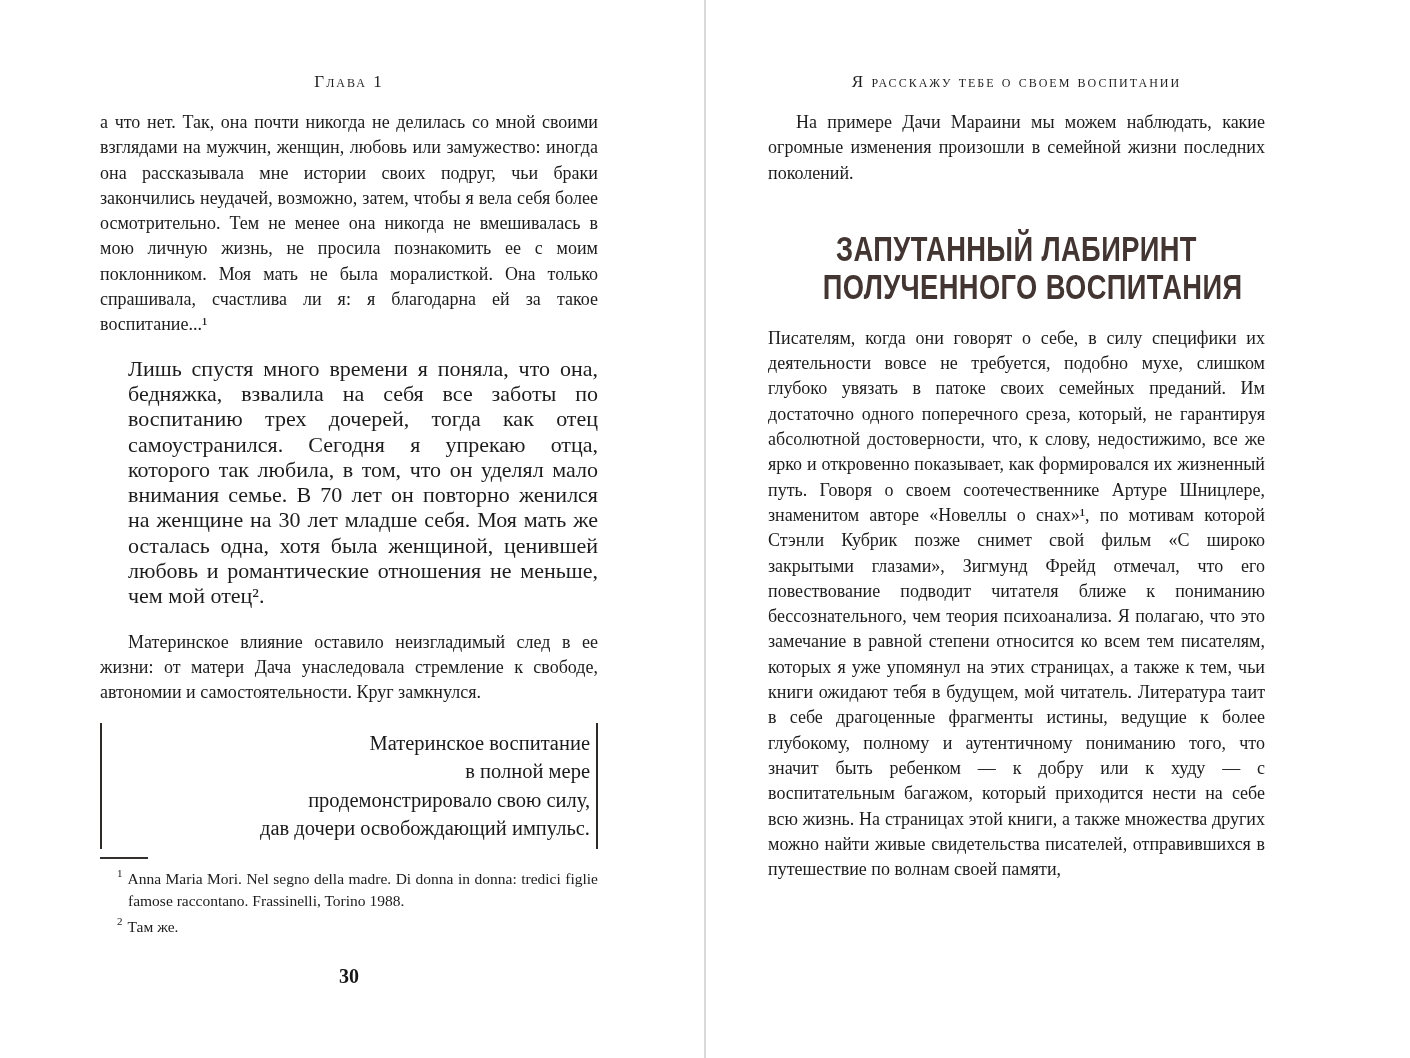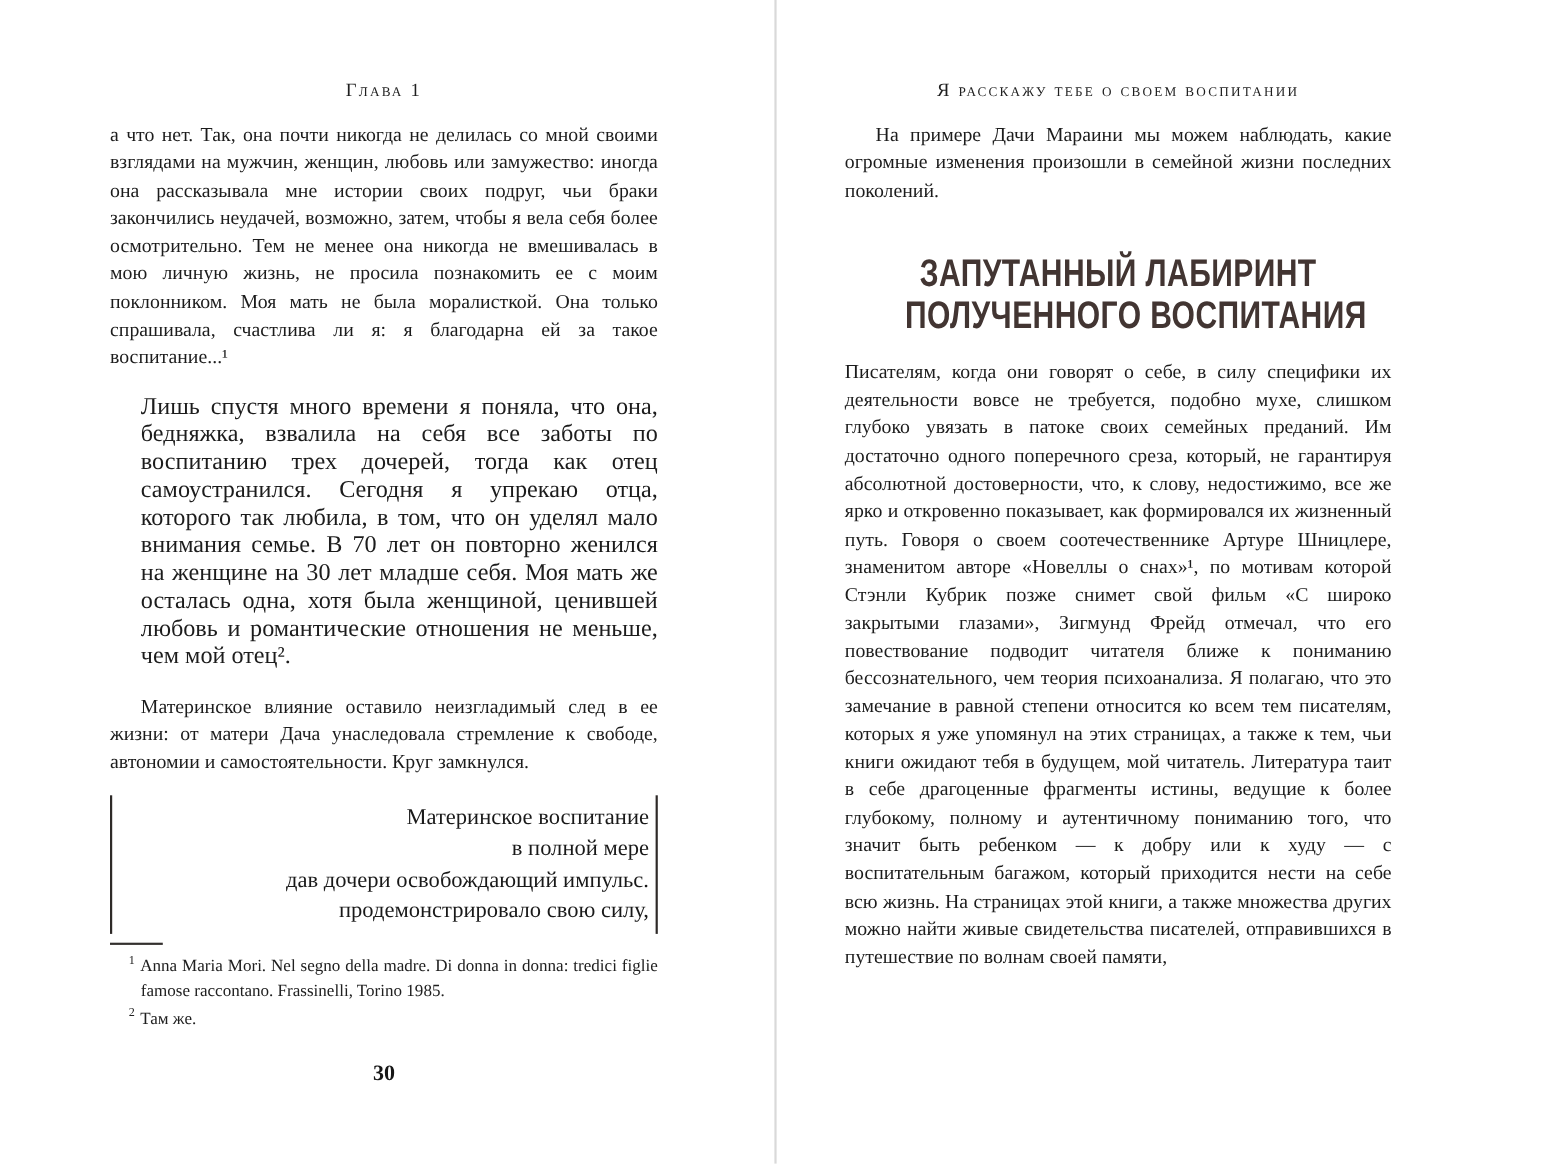--- a/index.html
+++ b/index.html
@@ -125,27 +125,27 @@
 
   <p class="body-par">а что нет. Так, она почти никогда не делилась со мной своими взглядами на мужчин, женщин, любовь или замужество: иногда она рассказывала мне истории своих подруг, чьи браки закончились неудачей, возможно, затем, чтобы я вела себя более осмотрительно. Тем не менее она никогда не вмешивалась в мою личную жизнь, не просила познакомить ее с моим поклонником. Моя мать не была моралисткой. Она только спрашивала, счастлива ли я: я благодарна ей за такое воспитание...¹</p>
 
   <div class="bq">Лишь спустя много времени я поняла, что она, бедняжка, взвалила на себя все заботы по воспитанию трех дочерей, тогда как отец самоустранился. Сегодня я упрекаю отца, которого так любила, в том, что он уделял мало внимания семье. В 70 лет он повторно женился на женщине на 30 лет младше себя. Моя мать же осталась одна, хотя была женщиной, ценившей любовь и романтические отношения не меньше, чем мой отец².</div>
 
   <p class="body-par indent">Материнское влияние оставило неизгладимый след в ее жизни: от матери Дача унаследовала стремление к свободе, автономии и самостоятельности. Круг замкнулся.</p>
 
   <div class="pullquote">
     <div>Материнское воспитание</div>
     <div>в полной мере</div>
+    <div>продемонстрировало свою силу,</div>
     <div>дав дочери освобождающий импульс.</div>
-    <div>продемонстрировало свою силу,</div>
   </div>
 
   <div class="fn-area">
     <div class="fn-rule"></div>
-    <div class="footnote"><sup>1</sup><span>Anna Maria Mori. Nel segno della madre. Di donna in donna: tredici figlie famose raccontano. Frassinelli, Torino 1985.</span></div>
+    <div class="footnote"><sup>1</sup><span>Anna Maria Mori. Nel segno della madre. Di donna in donna: tredici figlie famose raccontano. Frassinelli, Torino 1988.</span></div>
     <div class="footnote"><sup>2</sup><span>Там же.</span></div>
     <div class="pageno">30</div>
   </div>
 </div>
 
 <div class="page page-right">
   <div class="running-head">Я расскажу тебе о своем воспитании</div>
 
   <p class="body-par indent">На примере Дачи Мараини мы можем наблюдать, какие огромные изменения произошли в семейной жизни последних поколений.</p>
 

